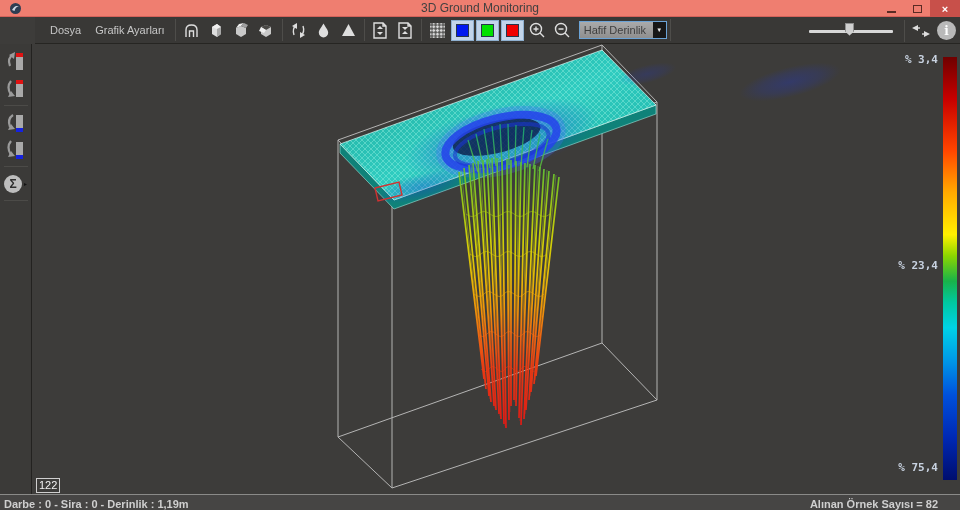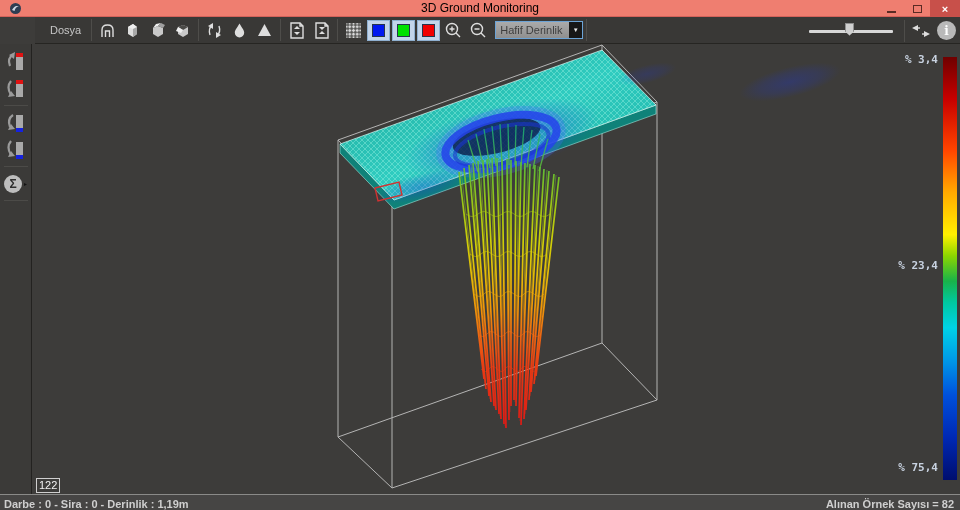--- a/index.html
+++ b/index.html
@@ -6,21 +6,21 @@
   html,body { width:960px; height:510px; overflow:hidden; background:#3d3c3a;
               font-family:"Liberation Sans", sans-serif; }
   #app { position:relative; width:960px; height:510px; background:#3d3c3a; }
 
   
   .titlebar { position:absolute; left:0; top:0; width:960px; height:17px;
               background:#ef7e70; border-bottom:1px solid #d4625a;
               display:flex; align-items:center; }
   .titlebar .app-ico { width:13px; height:13px; margin-left:9px; }
   .title-text { position:absolute; left:0; right:0; text-align:center;
-                font-size:12px; color:#000000; line-height:17px; }
+                font-size:12px; color:#404040; line-height:17px; }
   .win-btns { position:absolute; right:0; top:0; height:17px; display:flex; align-items:center; }
   .win-btn { width:26px; height:17px; display:flex; align-items:center; justify-content:center; }
   .min-glyph { width:9px; height:2px; background:#5a2b24; margin-top:6px; }
   .max-glyph { width:9px; height:8px; border:1.5px solid #5a2b24; position:relative; }
   .close-btn { width:30px; background:#c8504a; color:#fff; font-size:11px; font-weight:bold; }
 
   
   .toolbar { position:absolute; left:0; top:17px; width:960px; height:27px;
              background:#393836; border-bottom:1px solid #262522;
              display:flex; align-items:center; padding-left:8px;margin-left:35px; }
@@ -74,21 +74,21 @@
 
   .marker-122 { position:absolute; left:36px; top:478px; border:1px solid #cfcfcf;
                 color:#f2f2f2; font-weight:normal; font-size:11px; line-height:13px;
                 padding:0 2px; background:#3d3c3a; }
 
   
   .statusbar { position:absolute; left:0; bottom:0; width:960px; height:16px;
                background:#464544; border-top:1px solid #8a8a88;
                display:flex; align-items:flex-end; justify-content:space-between;
                font-size:11px; font-weight:bold; color:#cfcfcf; }
-  .status-left { padding-left:4px; } .status-right { padding-right:6px; }
+  .status-left { padding-left:4px; } .status-right { padding-right:22px; }
 
   .ic { stroke:#dedede; fill:none; stroke-width:1.4; }
   .icf { fill:#dedede; stroke:none; }
 </style>
 </head>
 <body>
 
 <div id="app">
 
   <div class="titlebar">
@@ -103,20 +103,21 @@
         </div>
       <div class="win-btn">
           <span class="max-glyph"></span>
         </div>
       <div class="win-btn close-btn">×</div>
     </div>
   </div>
 
   <div class="toolbar">
     <div class="menu-item">Dosya</div>
+    <div class="menu-item">Grafik Ayarları</div>
     <div class="tsep"></div>
 
     <div class="tbtn">
       <svg width="17" height="17" viewBox="0 0 17 17">
         <path class="ic" stroke-width="2" d="M3,15 V8 Q3,3 8.5,3 Q14,3 14,8 V15 M6.5,15 V9 h4 V15"></path>
       </svg>
     </div>
     <div class="tbtn">
       <svg width="17" height="17" viewBox="0 0 17 17">
         <polygon class="icf" points="4,5 9,2 13,5 13,12 9,15 4,12" fill="#c9c9c9"></polygon>

